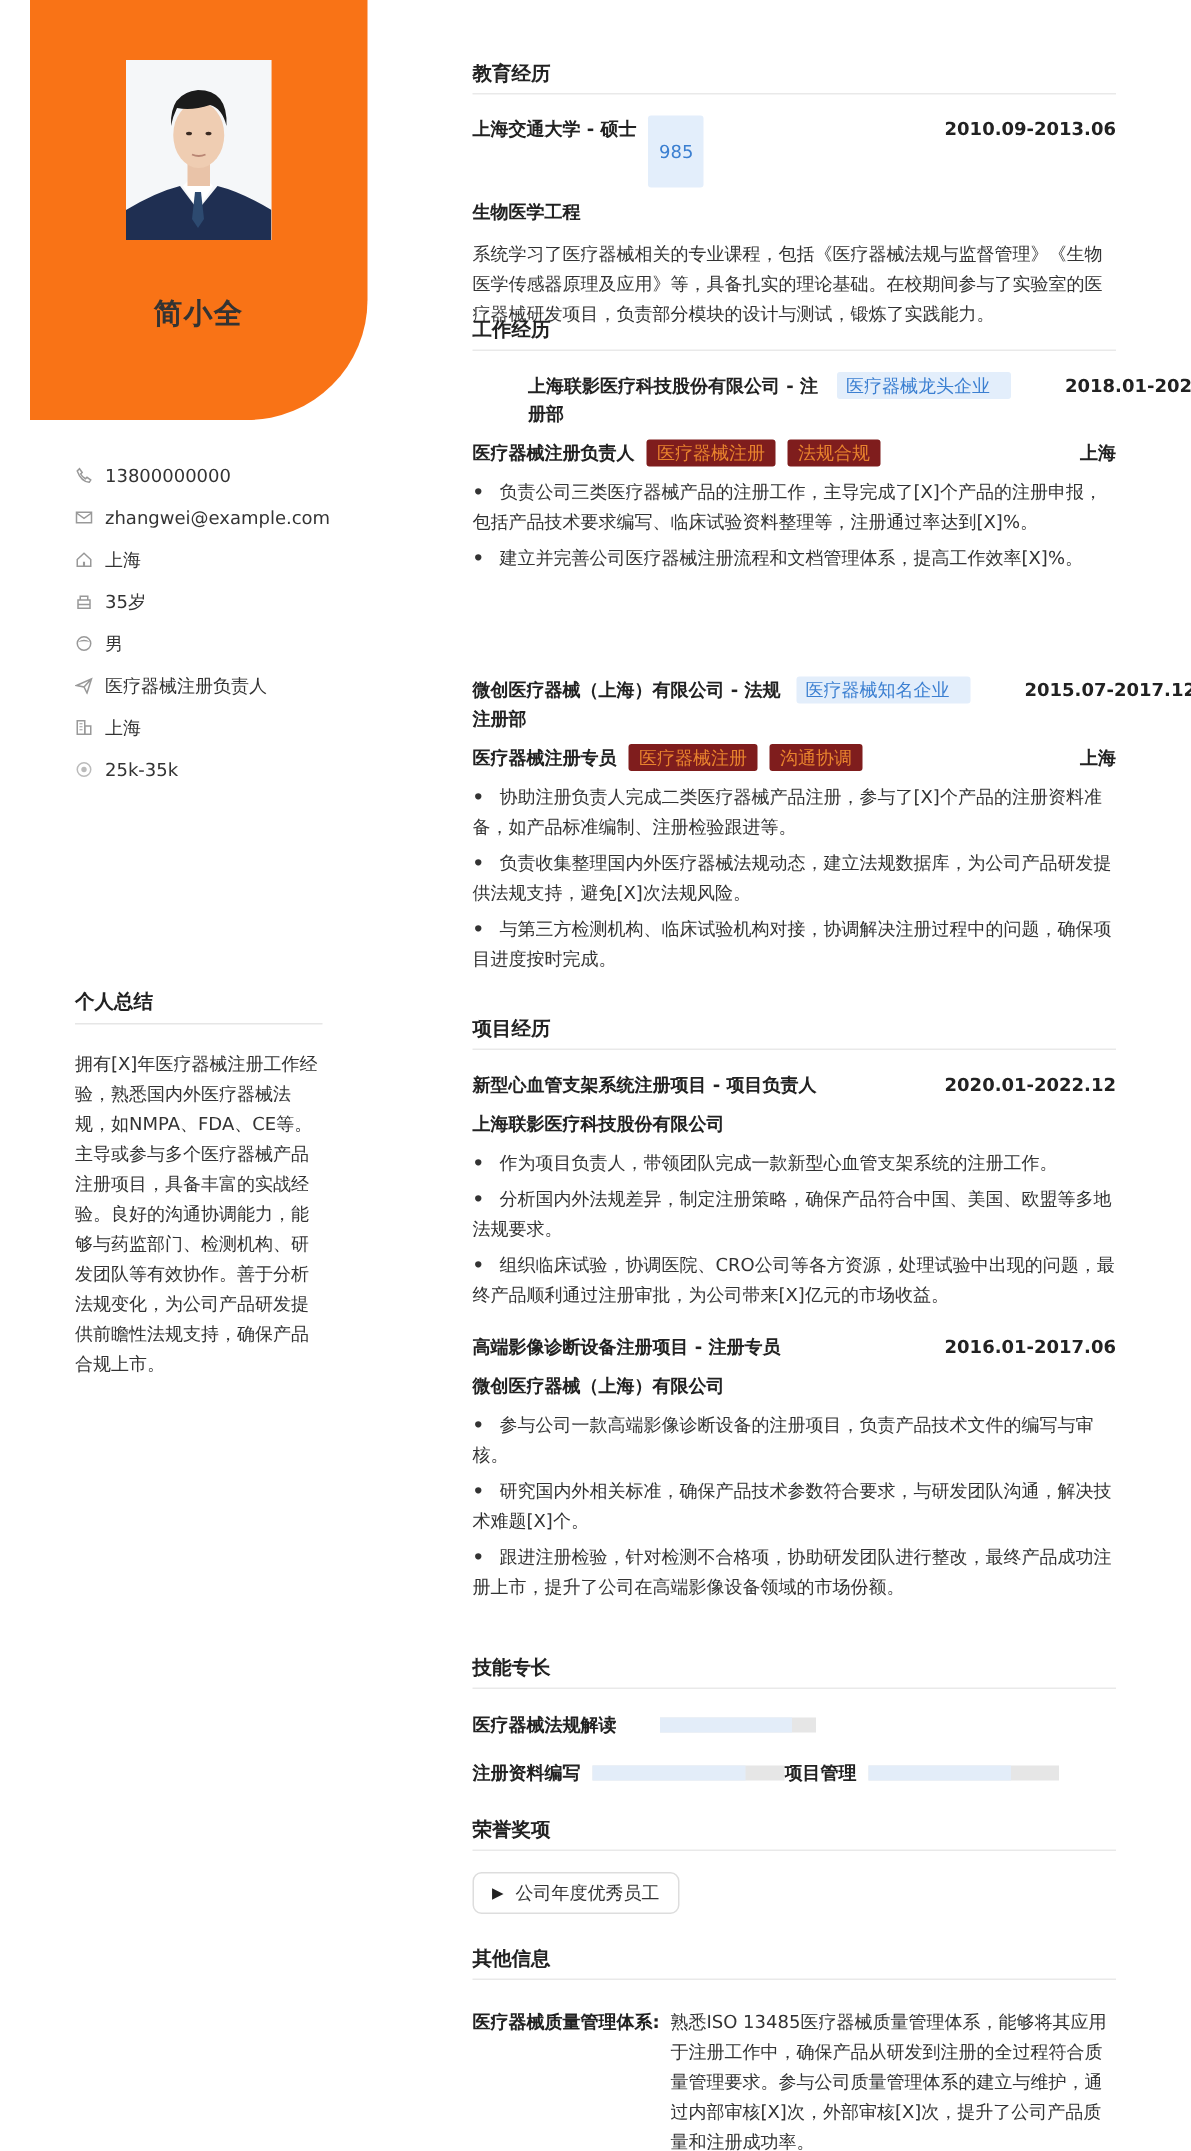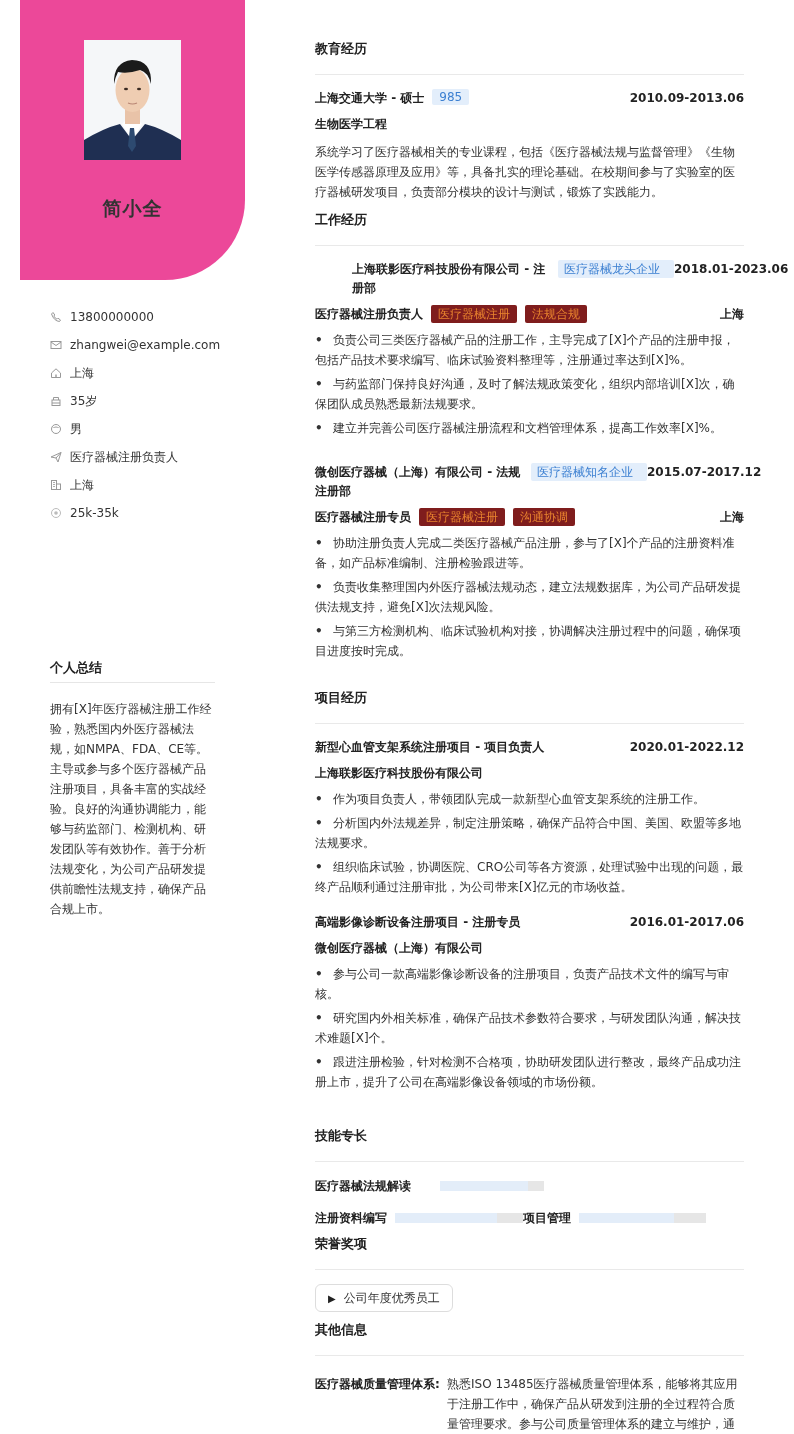--- a/index.html
+++ b/index.html
@@ -3,21 +3,21 @@
 <meta charset="utf-8">
 <style>
   * { box-sizing: border-box; margin: 0; padding: 0; }
   html, body { width: 794px; height: 1434px; background: #ffffff; overflow: hidden; }
   body { font-family: "DejaVu Sans", "Liberation Sans", sans-serif; color: #222; position: relative; }
 
   
   .left { position: absolute; left: 0; top: 0; width: 260px; height: 1434px; }
   .header-panel {
     position: absolute; left: 20px; top: 0; width: 225px; height: 280px;
-    background: #ec4899; border-bottom-right-radius: 80px;
+    background: #f97316; border-bottom-right-radius: 80px;
   }
   .avatar {
     position: absolute; left: 64px; top: 40px; width: 97px; height: 120px;
     background: #f4f6f8; overflow: hidden;
   }
   .avatar svg { width: 100%; height: 100%; display: block; }
   .name {
     position: absolute; left: 0; top: 196px; width: 225px; text-align: center;
     font-size: 19px; font-weight: bold; color: #333; letter-spacing: 1px;
   }
@@ -28,28 +28,28 @@
   .contact-row .ic svg { width: 12px; height: 12px; }
 
   .summary { position: absolute; left: 50px; top: 659px; width: 165px; }
   .summary h3 { font-size: 13px; font-weight: bold; color: #222; padding-bottom: 5px; border-bottom: 1px solid #e6e6e6; }
   .summary p { margin-top: 16px; font-size: 12px; line-height: 20px; color: #333; }
 
   
   .right { position: absolute; left: 315px; top: 40px; width: 429px; }
   .section-title {
     font-size: 13px; font-weight: bold; color: #222;
-    padding-bottom: 16px; border-bottom: 1px solid #e9e9e9; margin-bottom: 14px;
-  }
-  .row-head { display: flex; justify-content: space-between; align-items: flex-start; font-size: 12px; font-weight: bold; color: #222; line-height: 19px; }
+    padding-bottom: 4px; border-bottom: 1px solid #e9e9e9; margin-bottom: 14px;
+  }
+  .row-head { display: flex; justify-content: space-between; align-items: flex-start; font-size: 12px; font-weight: bold; color: #222; line-height: 19px; gap: 36px; }
   .row-head .left-part { display: flex; align-items: flex-start; }
   .row-head .date { white-space: nowrap; font-weight: bold; }
   .sub-row { display: flex; justify-content: space-between; align-items: flex-end; font-size: 12px; font-weight: bold; color: #222; line-height: 20px; margin-top: 6px; }
   .sub-row .left-part { display: flex; align-items: center; }
-  .tag-blue { background: #e3eefb; color: #3b7fd1; font-weight: normal; font-size: 12px; padding: 0 7px; line-height: 16px; margin-left: 8px; border-radius: 2px; }
+  .tag-blue { background: #e3eefb; color: #3b7fd1; font-weight: normal; font-size: 12px; padding: 16px 7px; line-height: 16px; margin-left: 8px; border-radius: 2px; }
   .tag-blue.multi { width: 116px; padding: 1px 6px; }
   .tag-orange { background: #7f1d1d; color: #e8832e; font-weight: normal; font-size: 12px; padding: 0 7px; line-height: 18px; margin-left: 8px; border-radius: 2px; }
   .desc { font-size: 12px; line-height: 20px; color: #333; margin-top: 8px; }
   ul.bullets { list-style: none; margin-top: 6px; }
   ul.bullets li { font-size: 12px; line-height: 20px; color: #333; margin-bottom: 4px; }
   ul.bullets li .dot { display: inline-block; width: 18px; font-weight: bold; }
 
   .skills { display: flex; flex-wrap: wrap; }
   .skill { display: flex; align-items: center; font-size: 12px; font-weight: bold; color: #222; height: 20px; margin-bottom: 12px; }
   .skill .bar { height: 10px; background: #e6e6e6; margin-left: 8px; position: relative; }
@@ -198,21 +198,20 @@
       <div class="sub-row">
         <div class="left-part">
           <span>医疗器械注册负责人</span>
           <span class="tag-orange">医疗器械注册</span>
           <span class="tag-orange">法规合规</span>
         </div>
         <span>上海</span>
       </div>
       <ul class="bullets">
         <li><span class="dot">•</span><span>负责公司三类医疗器械产品的注册工作，主导完成了[X]个产品的注册申报，包括产品技术要求编写、临床试验资料整理等，注册通过率达到[X]%。</span></li>
-        <li><span class="dot">•</span><span>与药监部门保持良好沟通，及时了解法规政策变化，组织内部培训[X]次，确保团队成员熟悉最新法规要求。</span></li>
         <li><span class="dot">•</span><span>建立并完善公司医疗器械注册流程和文档管理体系，提高工作效率[X]%。</span></li>
       </ul>
     </div>
 
     <div style="height:226px;">
       <div class="row-head">
         <div class="left-part">
           <span style="width:208px;">微创医疗器械（上海）有限公司 - 法规注册部</span>
           <span class="tag-blue multi">医疗器械知名企业</span>
         </div>

